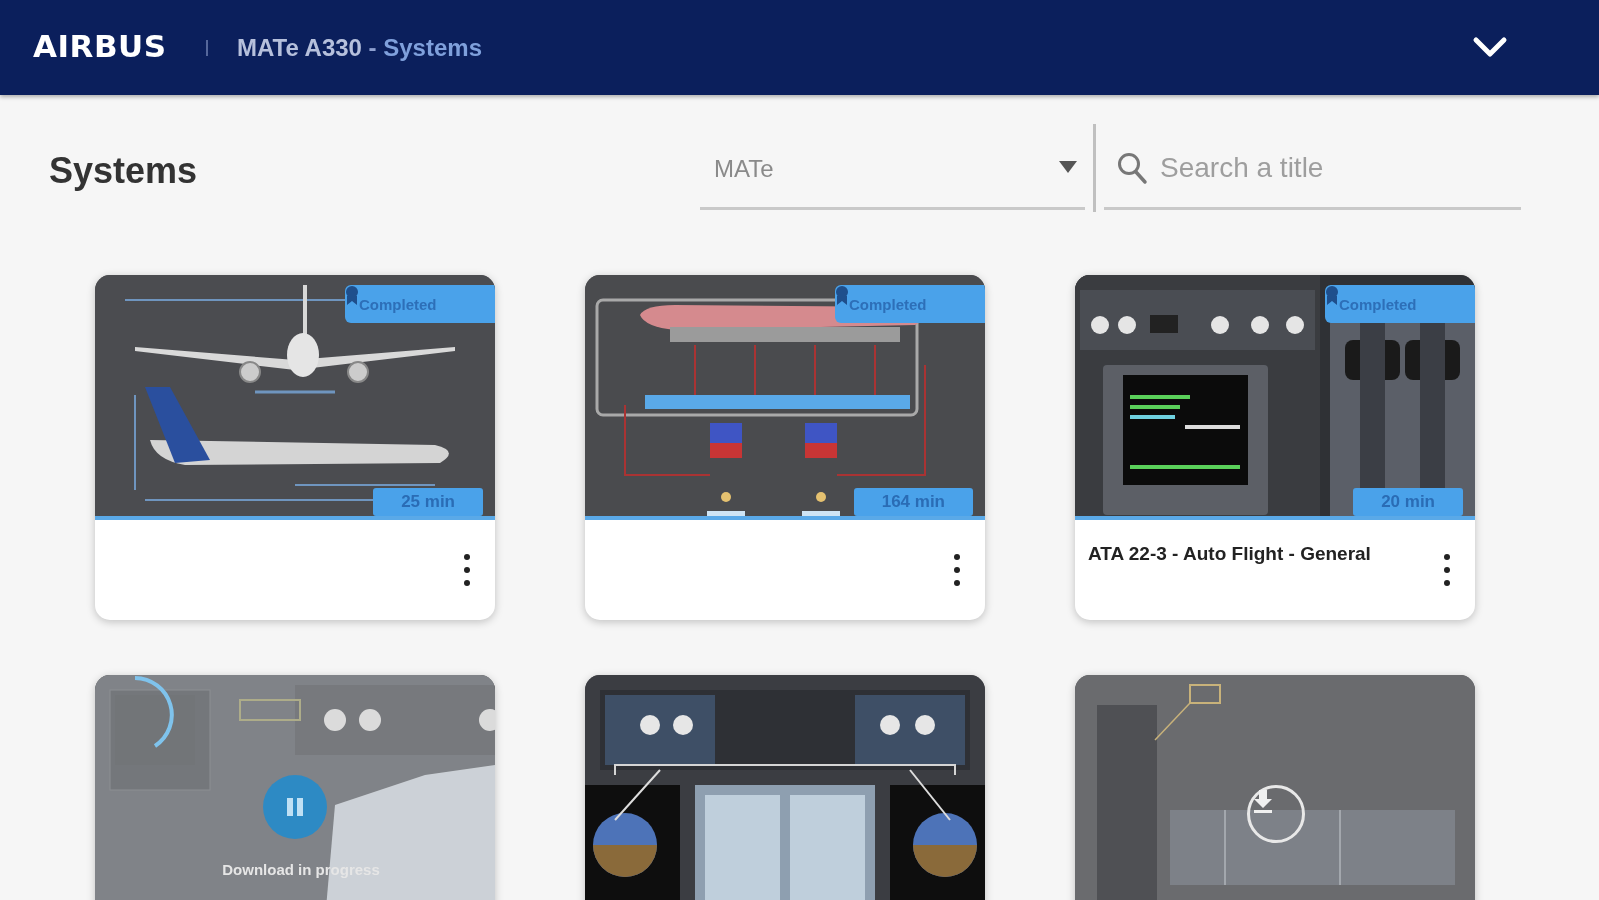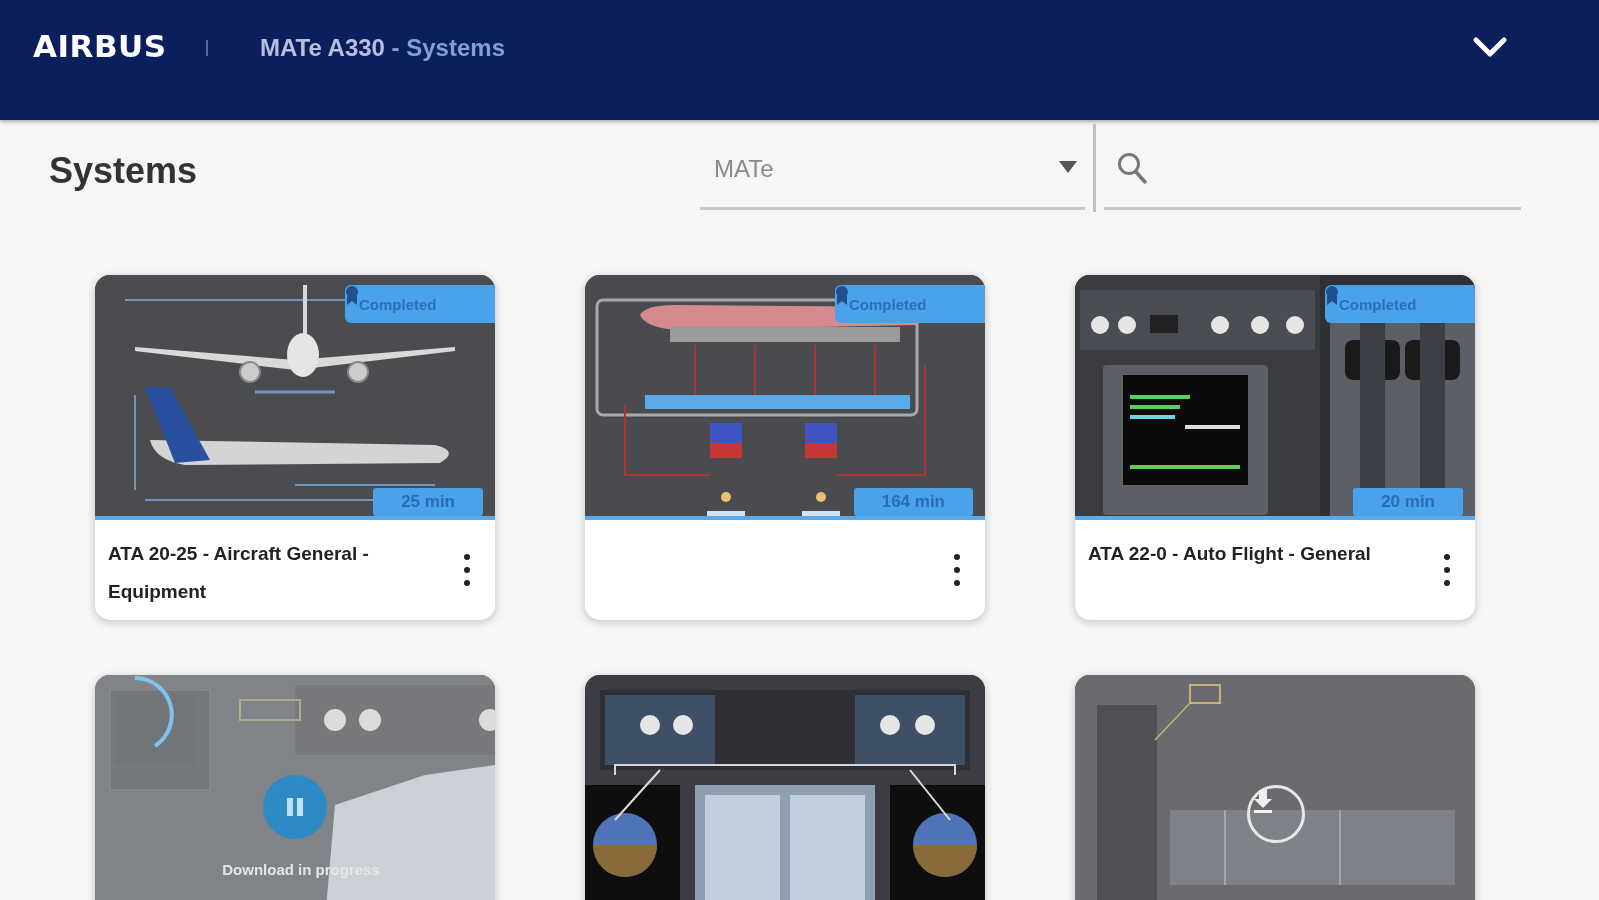--- a/index.html
+++ b/index.html
@@ -1,22 +1,22 @@
 <!DOCTYPE html>
 <html><head>
   <meta charset="utf-8">
   <style>
     * { box-sizing: border-box; margin: 0; padding: 0; }
     html, body { width: 1599px; height: 900px; overflow: hidden; }
     body { background: #f6f6f6; font-family: "Liberation Sans", sans-serif; position: relative; }
 
-    .topbar { position: absolute; left: 0; top: 0; width: 1599px; height: 120px; background: #0b1f5c; box-shadow: 0 2px 4px rgba(0,0,0,0.3); text-align: center; }
+    .topbar { position: absolute; left: 0; top: 0; width: 1599px; height: 95px; background: #0b1f5c; box-shadow: 0 2px 4px rgba(0,0,0,0.3); text-align: center; }
     .logo { position: absolute; left: 33px; top: 28px; color: #ffffff; font-family: "DejaVu Sans", sans-serif; font-weight: bold; font-size: 31px; letter-spacing: 0.5px; }
     .topbar-sep { position: absolute; left: 206px; top: 40px; width: 2px; height: 16px; background: #55679b; }
-    .app-title { position: absolute; left: 237px; top: 34px; font-size: 24px; font-weight: bold; margin-left: 23px; }
+    .app-title { position: absolute; left: 237px; top: 34px; font-size: 24px; font-weight: bold; }
     .app-title .name { color: #b6c0dc; }
     .app-title .dash { color: #8ea0d0; }
     .app-title .section { color: #7fa0dc; }
     .menu-toggle { position: absolute; left: 1466px; top: 28px; width: 48px; height: 40px; cursor: pointer; }
 
     .page-title { position: absolute; left: 49px; top: 150px; font-size: 36px; font-weight: bold; color: #333333; }
 
     .filter-select { position: absolute; left: 700px; top: 128px; width: 385px; height: 82px; cursor: pointer; }
     .filter-select .value { position: absolute; left: 14px; top: 27px; font-size: 24px; color: #8a8a8a; }
     .filter-select .arrow { position: absolute; right: 8px; top: 33px; width: 0; height: 0; border-left: 9px solid transparent; border-right: 9px solid transparent; border-top: 12px solid #555555; }
@@ -73,20 +73,21 @@
   <span class="arrow"></span>
   <div class="underline"></div>
 </div>
 <div class="v-divider"></div>
 
 <div class="search">
   <svg class="icon" viewBox="0 0 32 34">
     <circle cx="13" cy="13" r="9.5" fill="none" stroke="#777" stroke-width="3"></circle>
     <line x1="20" y1="21" x2="29" y2="31" stroke="#777" stroke-width="3.5" stroke-linecap="round"></line>
   </svg>
+  <input type="text" placeholder="Search a title" style="">
   <div class="underline"></div>
 </div>
 
 <div class="card" style="left:95px; top:275px;">
   <div class="thumb">
     <svg width="400" height="245" viewBox="0 0 400 245">
       <rect width="400" height="245" fill="#4b4c50"></rect>
       <line x1="30" y1="25" x2="250" y2="25" stroke="#6f95bf" stroke-width="2"></line>
       <line x1="210" y1="10" x2="210" y2="85" stroke="#d8d8d8" stroke-width="4"></line>
       <path d="M40 72 L200 85 L360 72 L360 76 L200 95 L40 76 Z" fill="#d9d9d9"></path>
@@ -103,21 +104,20 @@
     <div class="badge-completed">
       <svg class="ribbon" viewBox="0 0 14 20">
           <circle cx="7" cy="7" r="6" fill="#1f4f8c"></circle>
           <path d="M2 11 L2 20 L7 16 L12 20 L12 11 Z" fill="#1f4f8c"></path>
         </svg>
       <span class="label">Completed</span>
     </div>
     <div class="badge-duration">25 min</div>
   </div>
   <div class="card-body">
-    <div class="card-title">ATA 20-25 - Aircraft General - Equipment</div>
     <div class="card-menu">
         <span></span>
         <span></span>
         <span></span>
       </div>
   </div>
 </div>
 
 <div class="card" style="left:585px; top:275px;">
   <div class="thumb">
@@ -187,21 +187,21 @@
     <div class="badge-completed">
       <svg class="ribbon" viewBox="0 0 14 20">
           <circle cx="7" cy="7" r="6" fill="#1f4f8c"></circle>
           <path d="M2 11 L2 20 L7 16 L12 20 L12 11 Z" fill="#1f4f8c"></path>
         </svg>
       <span class="label">Completed</span>
     </div>
     <div class="badge-duration">20 min</div>
   </div>
   <div class="card-body">
-    <div class="card-title">ATA 22-0 - Auto Flight - General</div>
+    <div class="card-title">ATA 22-3 - Auto Flight - General</div>
     <div class="card-menu">
         <span></span>
         <span></span>
         <span></span>
       </div>
   </div>
 </div>
 
 <div class="card" style="left:95px; top:675px;">
   <div class="thumb">

